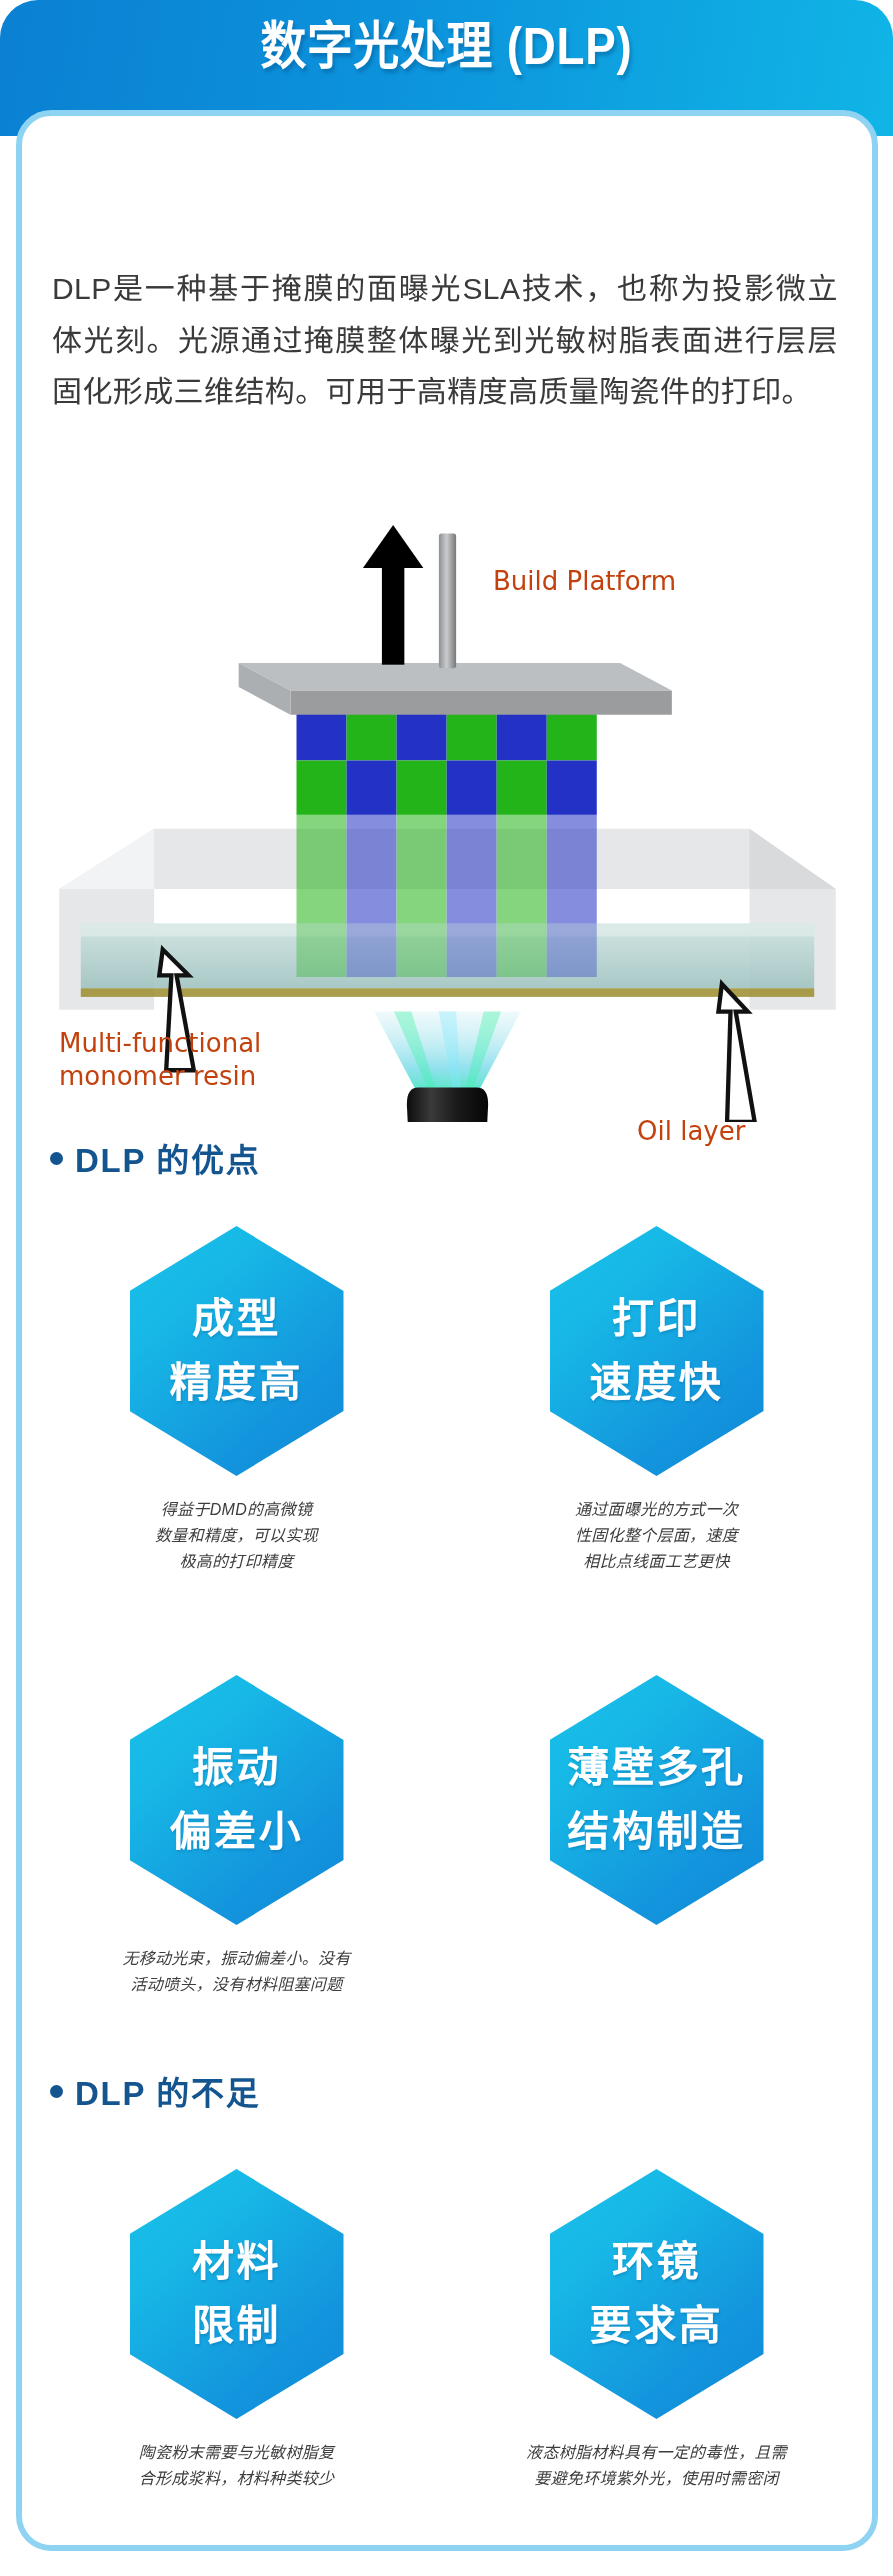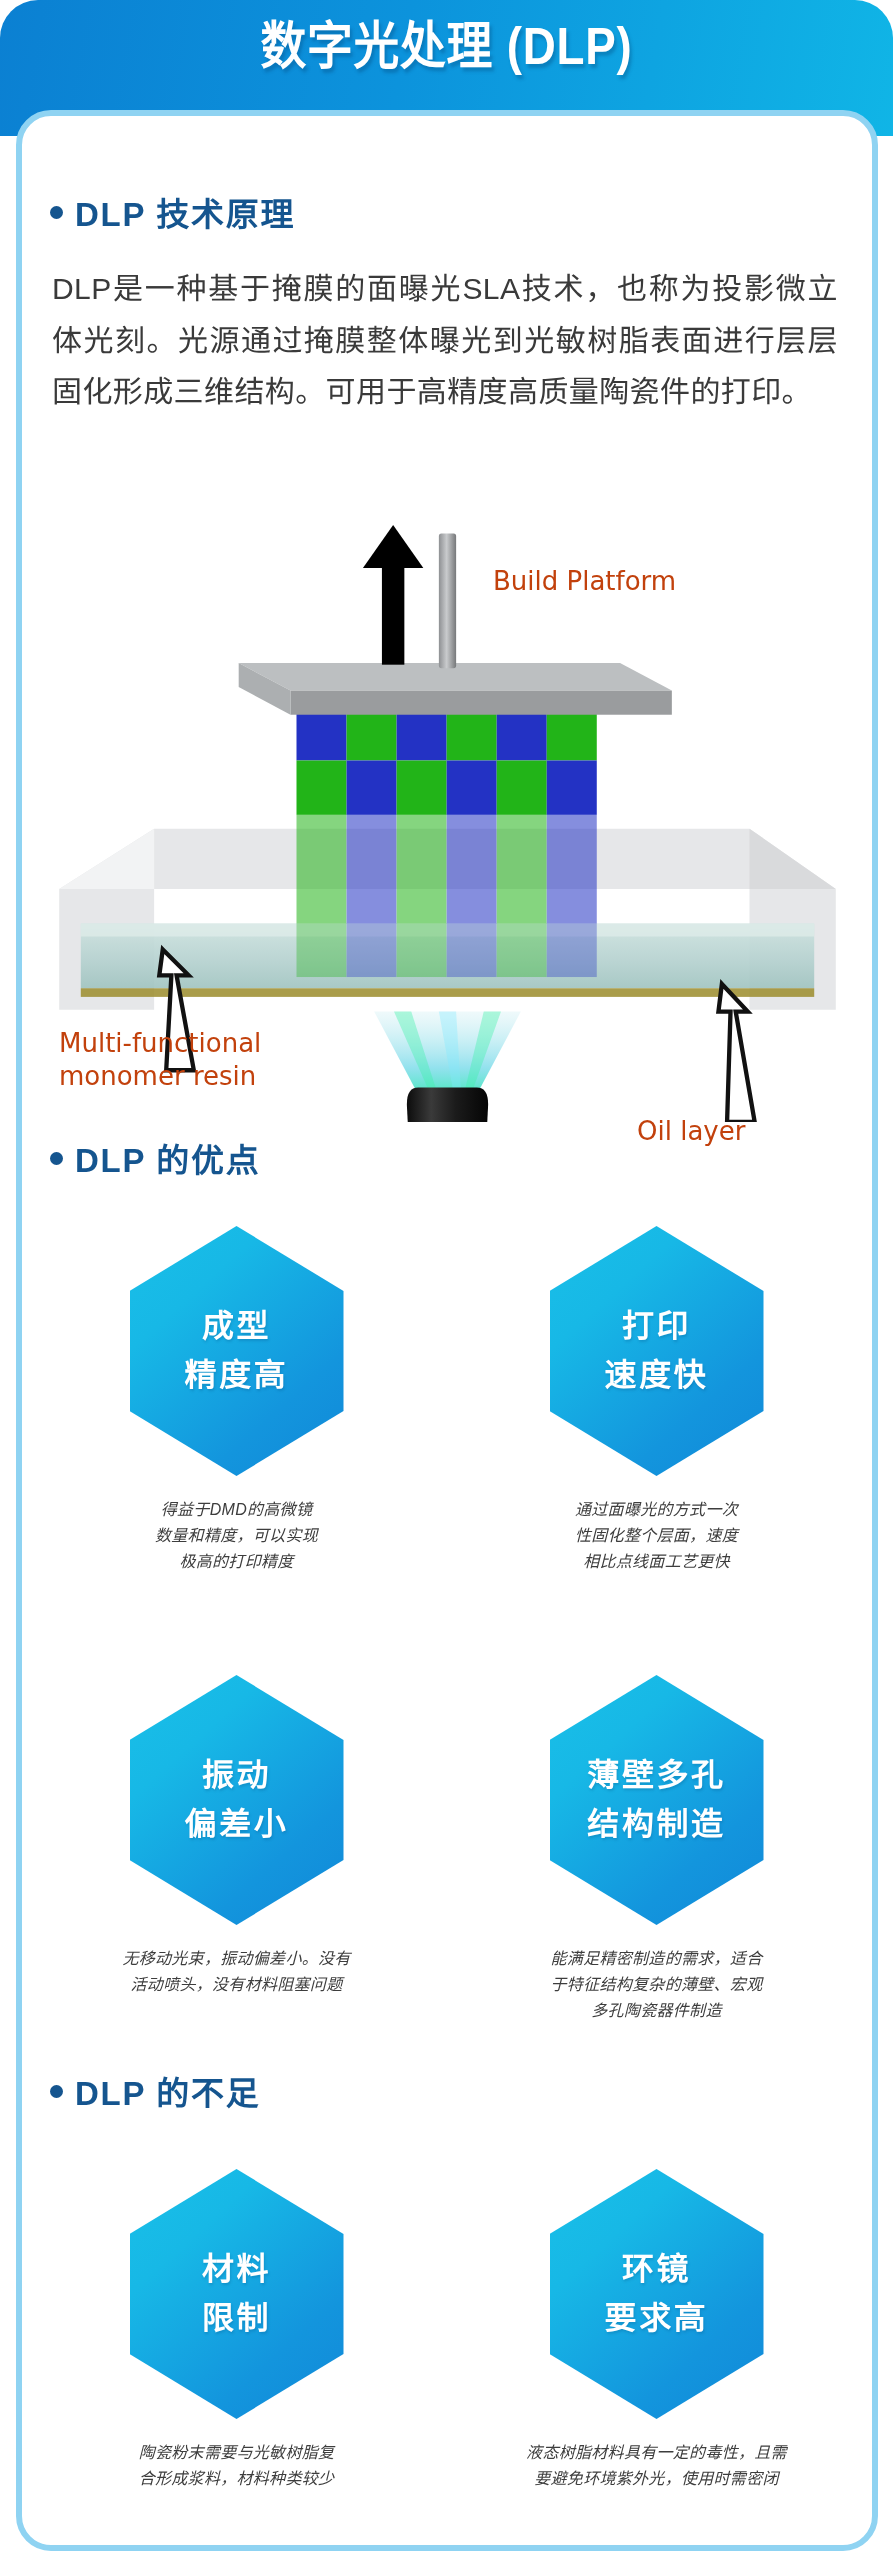--- a/index.html
+++ b/index.html
@@ -134,21 +134,21 @@
     width: 214px;
     height: 250px;
     background: linear-gradient(138deg, #19c0e8 0%, #17b8e6 28%, #1395dd 72%, #1188d8 100%);
     clip-path: polygon(50% 0%, 100% 26%, 100% 74%, 50% 100%, 0% 74%, 0% 26%);
     display: flex;
     align-items: center;
     justify-content: center;
   }
   .hex-label {
     color: #ffffff;
-    font-size: 32px;
+    font-size: 42px;
     font-weight: bold;
     line-height: 1.52;
     text-align: center;
     letter-spacing: 2.6px;
     white-space: pre-line;
     text-shadow: 0.9px 1.7px 2.6px rgba(0,70,120,0.22);
   }
   .hex-caption {
     margin-top: 21px;
     width: 285px;
@@ -165,24 +165,20 @@
 <body>
 
 <div class="page">
 
   <div class="header-band">
     <div class="header-title">数字光处理 (DLP)</div>
   </div>
 
   <div class="card-frame"></div>
 
-  <div class="section-head" style="left:50px; top:188px;">
-    <span class="head-bullet"></span>
-    <span class="head-text">DLP 技术原理</span>
-  </div>
 
   <div class="intro-para">DLP是一种基于掩膜的面曝光SLA技术，也称为投影微立体光刻。光源通过掩膜整体曝光到光敏树脂表面进行层层固化形成三维结构。可用于高精度高质量陶瓷件的打印。</div>
 
   <div class="illustration">
     <svg width="829" height="604" viewBox="0 0 960 700">
       <defs>
         <linearGradient id="gGlass" x1="0" y1="0" x2="0" y2="1">
           <stop offset="0%" stop-color="#cfe3e0" stop-opacity="0.95"></stop>
           <stop offset="55%" stop-color="#b6d2d0" stop-opacity="0.92"></stop>
           <stop offset="100%" stop-color="#9fc3bf" stop-opacity="0.9"></stop>
@@ -315,23 +311,20 @@
 偏差小</span>
       </div>
       <div class="hex-caption">无移动光束，振动偏差小。没有
 活动喷头，没有材料阻塞问题</div>
     </div>
     <div class="hex-cell">
       <div class="hex">
         <span class="hex-label">薄壁多孔
 结构制造</span>
       </div>
-      <div class="hex-caption">能满足精密制造的需求，适合
-于特征结构复杂的薄壁、宏观
-多孔陶瓷器件制造</div>
     </div>
   </div>
 
   <div class="section-head" style="left:50px; top:2067px;">
     <span class="head-bullet"></span>
     <span class="head-text">DLP 的不足</span>
   </div>
 
   <div class="hex-grid" style="top:2169px;">
     <div class="hex-cell">

